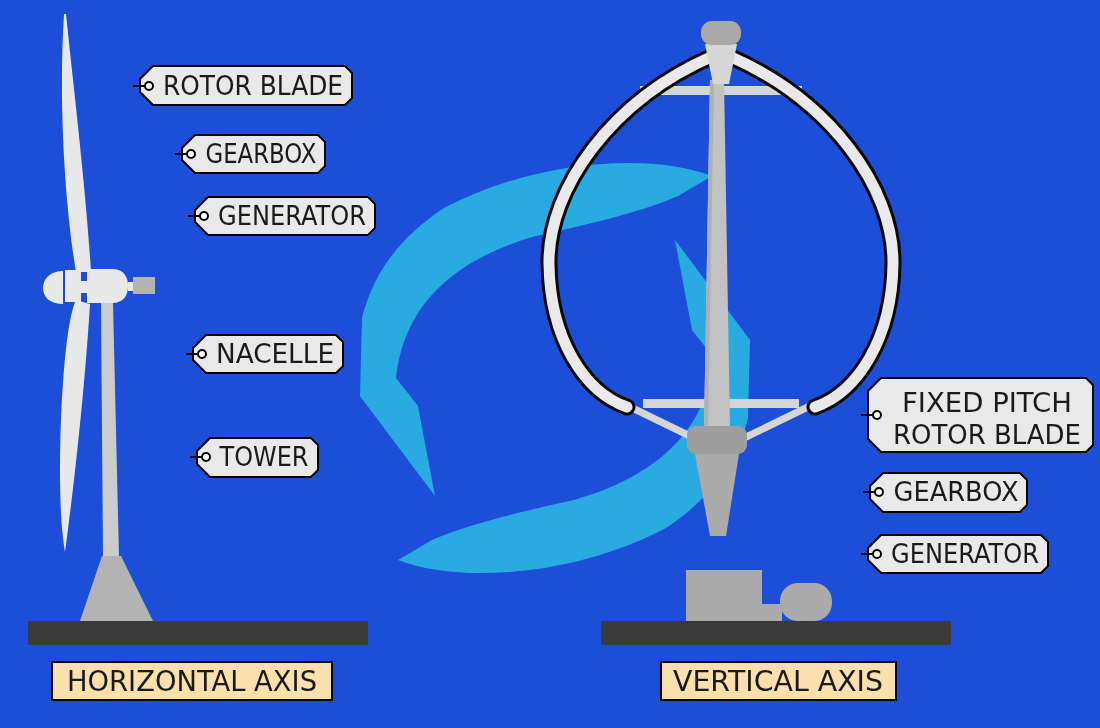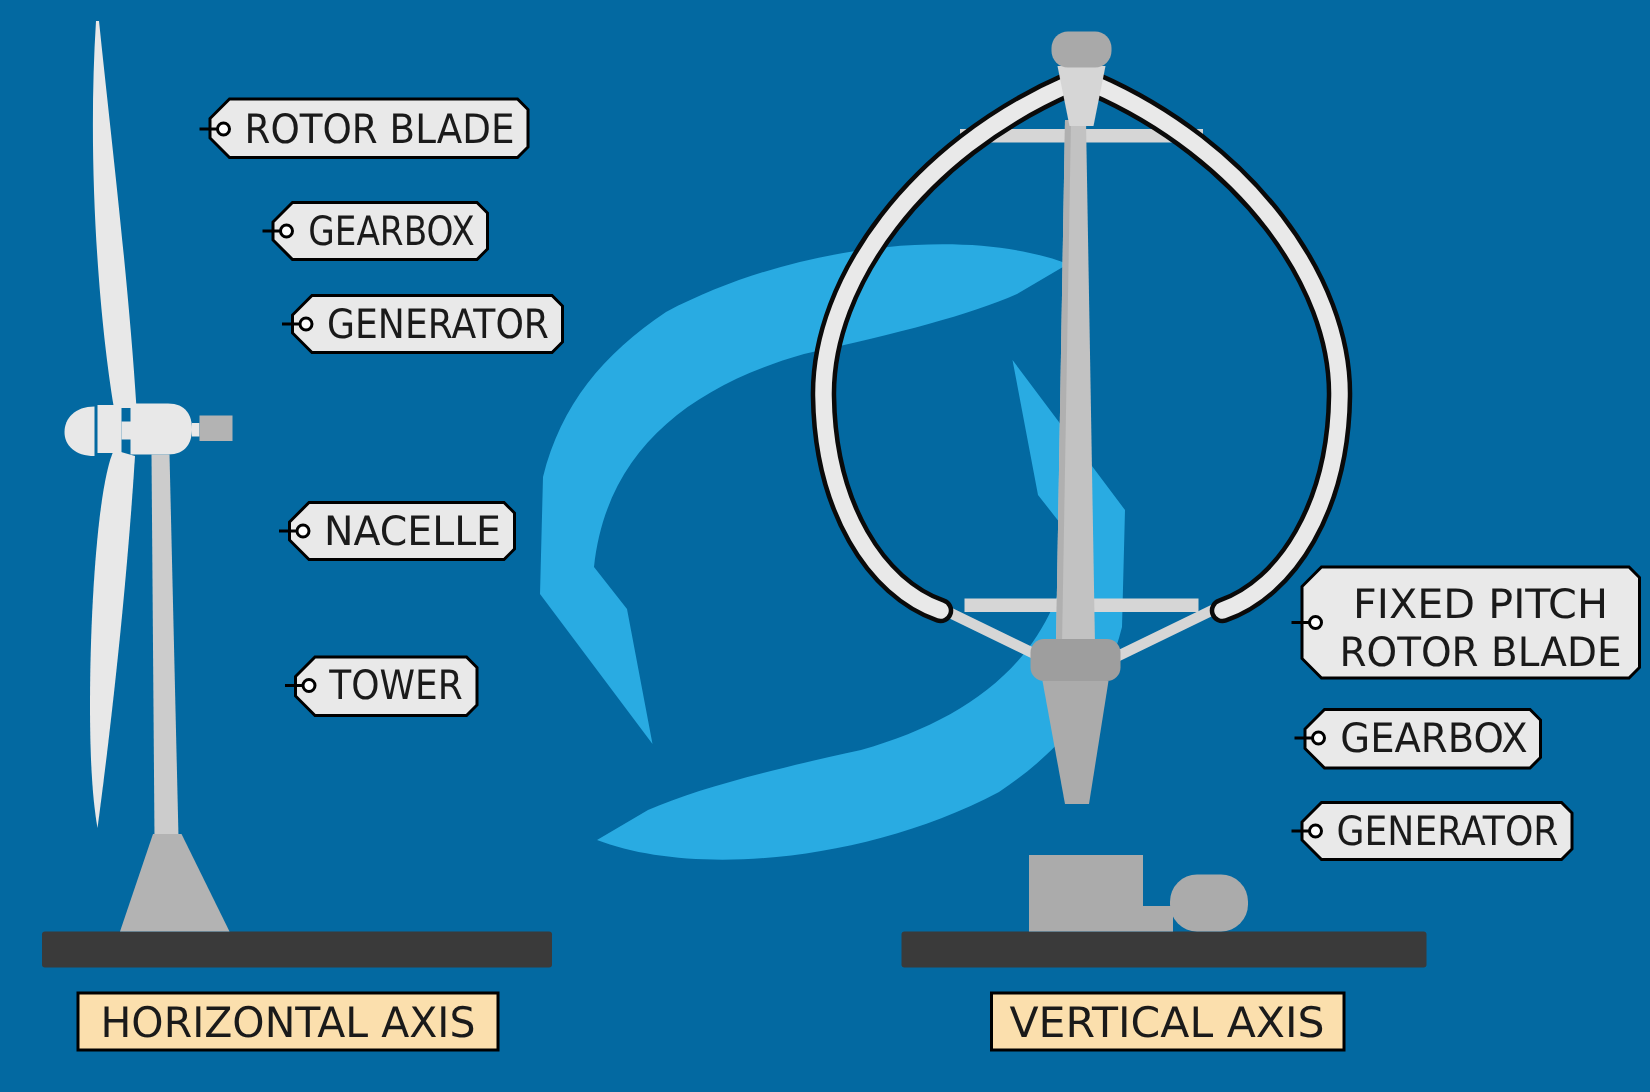--- a/index.html
+++ b/index.html
@@ -1,16 +1,16 @@
 <!DOCTYPE html>
 <html><head>
 <meta charset="utf-8">
 <style>
   html,body{margin:0;padding:0;background:#000;width:1100px;height:728px;overflow:hidden;}
-  .stage{position:relative;width:1100px;height:728px;background:#0369a1;}
+  .stage{position:relative;width:1100px;height:728px;background:#1d4ed8;}
   svg{display:block;}
   .tag-text{font:27px "DejaVu Sans", sans-serif;fill:#1a1a1a;}
   .caption-text{font:28px "DejaVu Sans", sans-serif;fill:#1a1a1a;}
 </style>
 </head>
 <body>
 
 <div class="stage">
 <svg width="1100" height="728" viewBox="0 0 1100 728">
 

